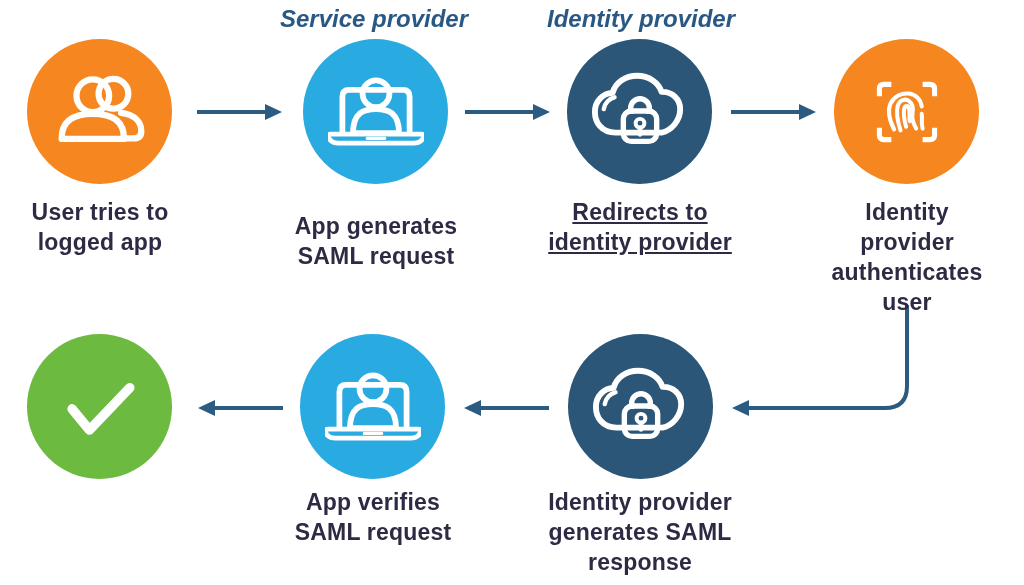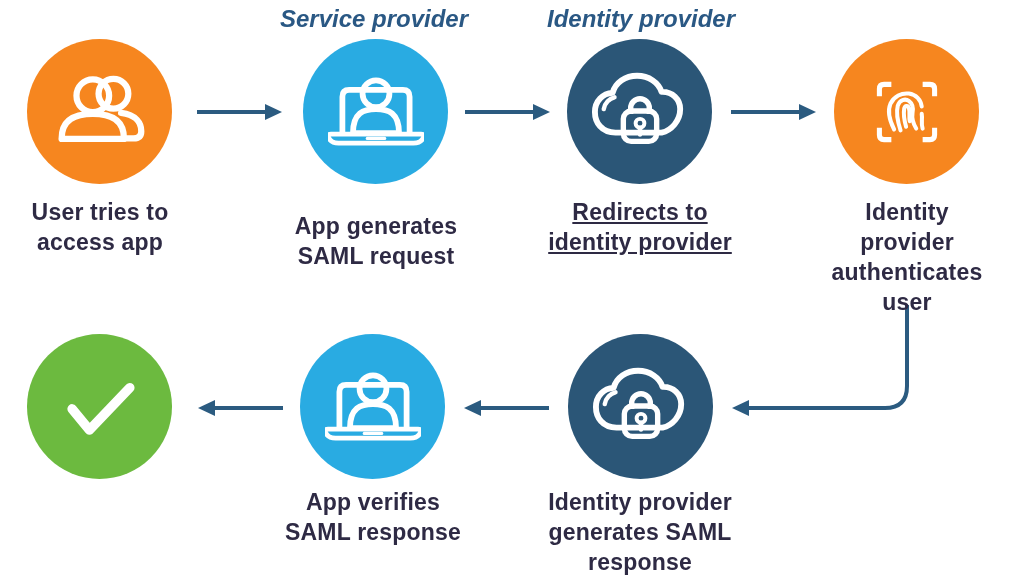--- a/index.html
+++ b/index.html
@@ -103,21 +103,21 @@
 
   <div class="node" style="left: 27px; top: 39px; background-color: rgb(246, 134, 31);">
     <svg class="icon" width="96" height="96" viewBox="-50 -50 100 100" aria-hidden="true">
       <circle cx="14" cy="-19" r="15.5" stroke-width="6.5"></circle>
       <path d="M 22,1 C 38,3 43,12 43,20 C 43,25.5 40,27.5 35,27.5 L 28,27.5" stroke-width="6.5" stroke-linecap="round"></path>
       <path d="M -40,28 C -40,8 -26,2 -7.5,2 C 11,2 25,8 25,28 Z" fill="var(--c-orange,#F6861F)" stroke-width="6.5" stroke-linejoin="round"></path>
       <circle cx="-7.5" cy="-17" r="17" fill="var(--c-orange,#F6861F)" stroke-width="6.5"></circle>
     </svg>
   </div>
   <div class="step-label" style="left:100px; top:197px;">User tries to
-access app</div>
+logged app</div>
 
   <div class="node" style="left: 303px; top: 39px; background-color: rgb(41, 171, 226);">
     <svg class="icon" width="96" height="96" viewBox="-50 -50 100 100" aria-hidden="true">
       <path d="M -35,23 L -35,-16 Q -35,-23 -28,-23 L 28,-23 Q 35,-23 35,-16 L 35,23" stroke-width="6"></path>
       <circle cx="0" cy="-19" r="14" fill="var(--c-blue,#29ABE2)" stroke-width="6"></circle>
       <path d="M -24,22 C -24,1 -13,-3 0,-3 C 13,-3 24,1 24,22 Z" fill="var(--c-blue,#29ABE2)" stroke-width="6" stroke-linejoin="round"></path>
       <path d="M -47,23 L 47,23 Q 50.5,23 49.5,26.5 Q 47,32.5 39,32.5 L -39,32.5 Q -47,32.5 -49.5,26.5 Q -50.5,23 -47,23 Z" fill="var(--c-blue,#29ABE2)" stroke-width="5" stroke-linejoin="round"></path>
       <path d="M -9,27.5 L 9,27.5" stroke-width="3.5" stroke-linecap="round"></path>
     </svg>
   </div>
@@ -170,21 +170,21 @@
   <div class="node" style="left: 300px; top: 334px; background-color: rgb(41, 171, 226);">
     <svg class="icon" width="96" height="96" viewBox="-50 -50 100 100" aria-hidden="true">
       <path d="M -35,23 L -35,-16 Q -35,-23 -28,-23 L 28,-23 Q 35,-23 35,-16 L 35,23" stroke-width="6"></path>
       <circle cx="0" cy="-19" r="14" fill="var(--c-blue,#29ABE2)" stroke-width="6"></circle>
       <path d="M -24,22 C -24,1 -13,-3 0,-3 C 13,-3 24,1 24,22 Z" fill="var(--c-blue,#29ABE2)" stroke-width="6" stroke-linejoin="round"></path>
       <path d="M -47,23 L 47,23 Q 50.5,23 49.5,26.5 Q 47,32.5 39,32.5 L -39,32.5 Q -47,32.5 -49.5,26.5 Q -50.5,23 -47,23 Z" fill="var(--c-blue,#29ABE2)" stroke-width="5" stroke-linejoin="round"></path>
       <path d="M -9,27.5 L 9,27.5" stroke-width="3.5" stroke-linecap="round"></path>
     </svg>
   </div>
   <div class="step-label" style="left:373px; top:487px;">App verifies
-SAML response</div>
+SAML request</div>
 
   <div class="node" style="left: 27px; top: 334px; background-color: rgb(108, 186, 63);">
     <svg class="icon" width="96" height="96" viewBox="-50 -50 100 100" aria-hidden="true">
       <path d="M -29,2 L -11,24 L 31,-20" stroke-width="10" stroke-linecap="round" stroke-linejoin="round"></path>
     </svg>
   </div>
 
 </div>
 
 </body></html>

